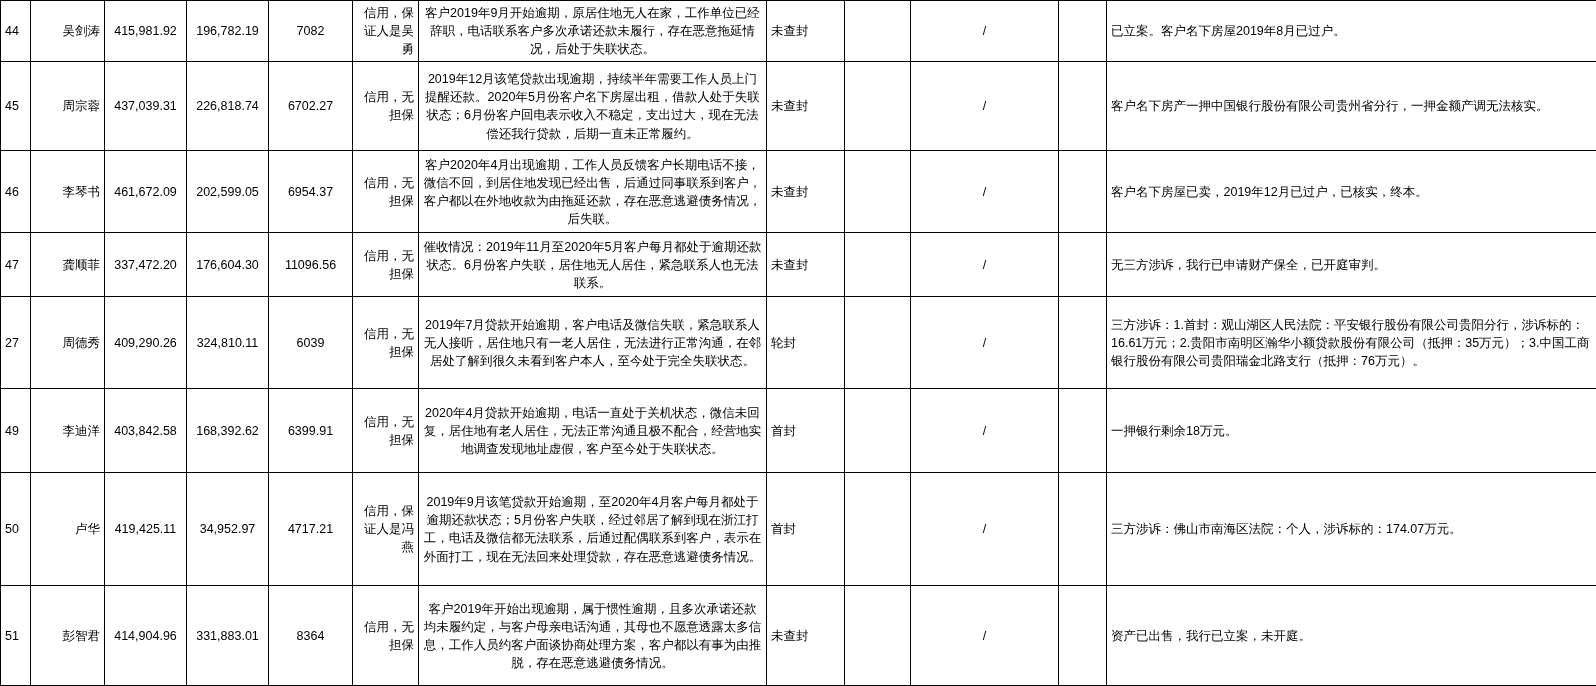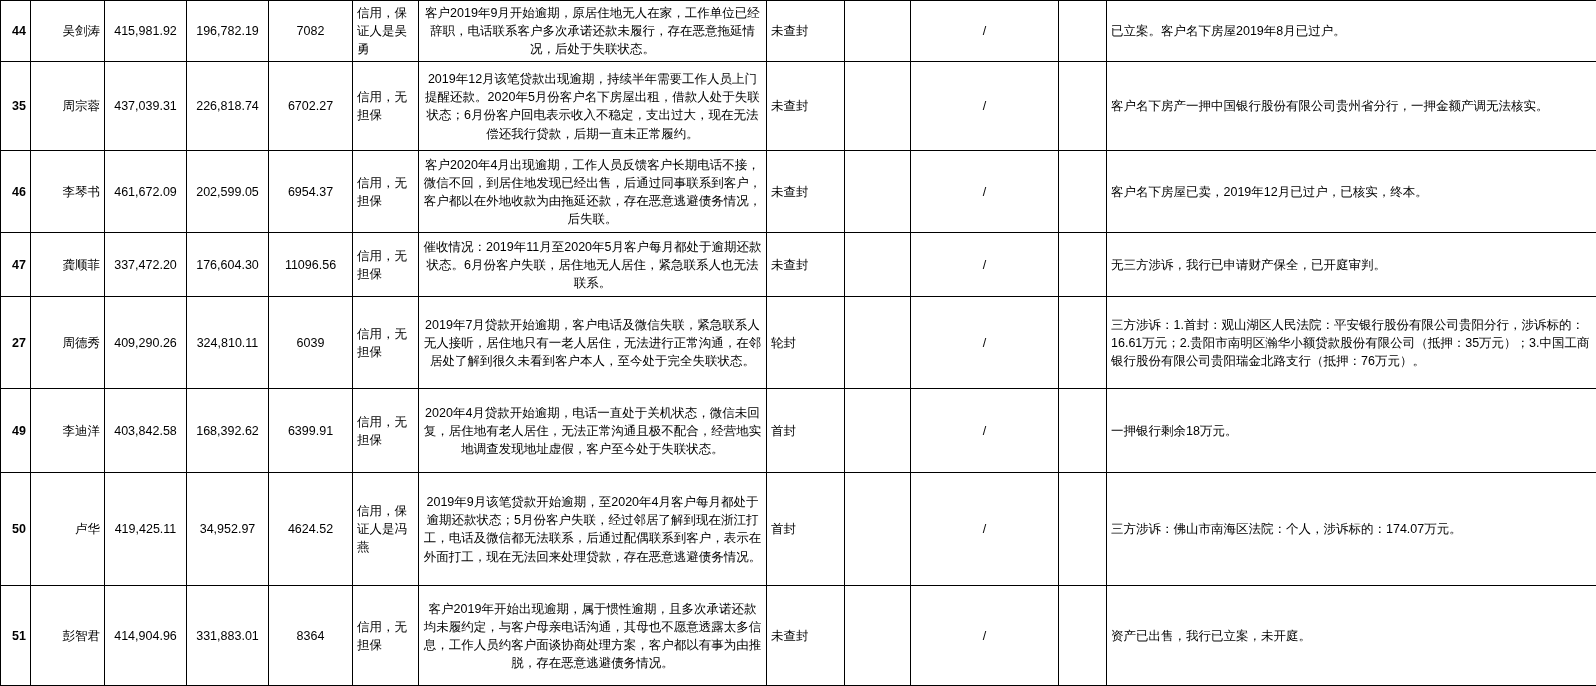--- a/index.html
+++ b/index.html
@@ -33,24 +33,24 @@
   col.c-amt2   { width: 82px; }
   col.c-amt3   { width: 84px; }
   col.c-type   { width: 66px; }
   col.c-desc   { width: 348px; }
   col.c-seal   { width: 78px; }
   col.c-blank1 { width: 66px; }
   col.c-slash  { width: 148px; }
   col.c-blank2 { width: 48px; }
   col.c-note   { width: 490px; }
 
-  td.idx   { text-align: right; font-weight: bold; }
+  td.idx   { text-align: left; }
   td.name  { text-align: right; }
   td.amt   { text-align: center; margin-top: 33px; }
-  td.type  { text-align: left; }
+  td.type  { text-align: right; }
   td.desc  { text-align: center; }
   td.seal  { text-align: left; }
   td.slash { text-align: center; }
   td.note  { text-align: left; margin-top: 9px; }
   td.blank { }
 </style>
 </head>
 <body>
 
 <table class="sheet">
@@ -77,21 +77,21 @@
       <td class="amt">7082</td>
       <td class="type">信用，保证人是吴勇</td>
       <td class="desc">客户2019年9月开始逾期，原居住地无人在家，工作单位已经辞职，电话联系客户多次承诺还款未履行，存在恶意拖延情况，后处于失联状态。</td>
       <td class="seal">未查封</td>
       <td class="blank"></td>
       <td class="slash">/</td>
       <td class="blank"></td>
       <td class="note">已立案。客户名下房屋2019年8月已过户。</td>
     </tr>
     <tr style="height:89px">
-      <td class="idx">35</td>
+      <td class="idx">45</td>
       <td class="name">周宗蓉</td>
       <td class="amt">437,039.31</td>
       <td class="amt">226,818.74</td>
       <td class="amt">6702.27</td>
       <td class="type">信用，无担保</td>
       <td class="desc">2019年12月该笔贷款出现逾期，持续半年需要工作人员上门提醒还款。2020年5月份客户名下房屋出租，借款人处于失联状态；6月份客户回电表示收入不稳定，支出过大，现在无法偿还我行贷款，后期一直未正常履约。</td>
       <td class="seal">未查封</td>
       <td class="blank"></td>
       <td class="slash">/</td>
       <td class="blank"></td>
@@ -151,21 +151,21 @@
       <td class="blank"></td>
       <td class="slash">/</td>
       <td class="blank"></td>
       <td class="note">一押银行剩余18万元。</td>
     </tr>
     <tr style="height:113px">
       <td class="idx">50</td>
       <td class="name">卢华</td>
       <td class="amt">419,425.11</td>
       <td class="amt">34,952.97</td>
-      <td class="amt">4624.52</td>
+      <td class="amt">4717.21</td>
       <td class="type">信用，保证人是冯燕</td>
       <td class="desc">2019年9月该笔贷款开始逾期，至2020年4月客户每月都处于逾期还款状态；5月份客户失联，经过邻居了解到现在浙江打工，电话及微信都无法联系，后通过配偶联系到客户，表示在外面打工，现在无法回来处理贷款，存在恶意逃避债务情况。</td>
       <td class="seal">首封</td>
       <td class="blank"></td>
       <td class="slash">/</td>
       <td class="blank"></td>
       <td class="note">三方涉诉：佛山市南海区法院：个人，涉诉标的：174.07万元。</td>
     </tr>
     <tr style="height:100px">
       <td class="idx">51</td>

